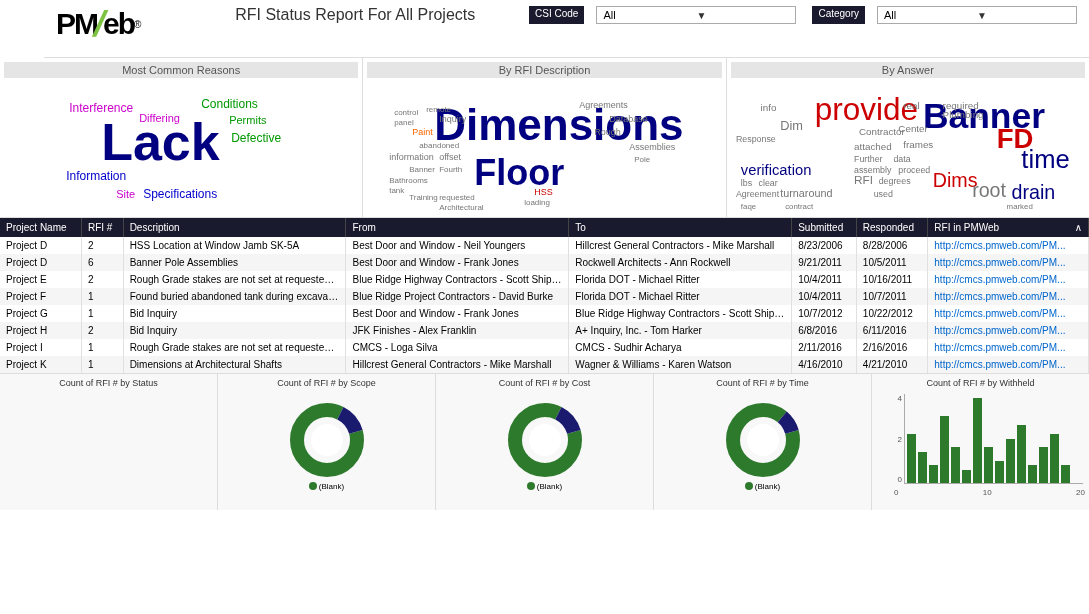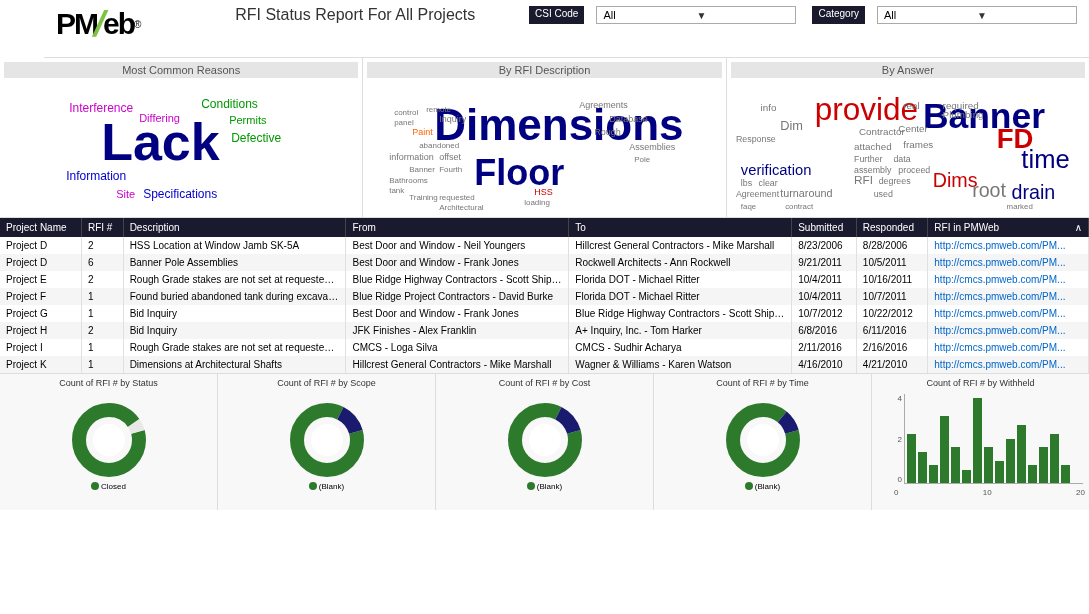--- a/index.html
+++ b/index.html
@@ -261,33 +261,20 @@
           <td class="link">http://cmcs.pmweb.com/PM...</td>
         </tr>
       </tbody>
   </table>
 </div>
 
 <div class="charts-section">
 
   <div class="chart-panel">
     <div class="chart-title">Count of RFI # by Status</div>
-    <div class="donut-container">
-      <svg width="80" height="80" viewBox="0 0 80 80">
-        <circle cx="40" cy="40" r="30" fill="none" stroke="#2d7a2d" stroke-width="14" stroke-dasharray="170 10" stroke-dashoffset="0"></circle>
-        <circle cx="40" cy="40" r="30" fill="none" stroke="#e8e8e8" stroke-width="14" stroke-dasharray="10 170" stroke-dashoffset="-170"></circle>
-        <circle cx="40" cy="40" r="16" fill="white"></circle>
-      </svg>
-      <div class="donut-legend">
-        <span style="display:flex;align-items:center;gap:2px">
-          <span class="legend-dot" style="background:#2d7a2d"></span>
-          <span>Closed</span>
-        </span>
-      </div>
-    </div>
   </div>
 
   <div class="chart-panel">
     <div class="chart-title">Count of RFI # by Scope</div>
     <div class="donut-container">
       <svg width="80" height="80" viewBox="0 0 80 80">
         <circle cx="40" cy="40" r="30" fill="none" stroke="#2d7a2d" stroke-width="14" stroke-dasharray="155 25" stroke-dashoffset="0"></circle>
         <circle cx="40" cy="40" r="30" fill="none" stroke="#1a1a6e" stroke-width="14" stroke-dasharray="25 155" stroke-dashoffset="-155"></circle>
         <circle cx="40" cy="40" r="16" fill="white"></circle>
       </svg>

